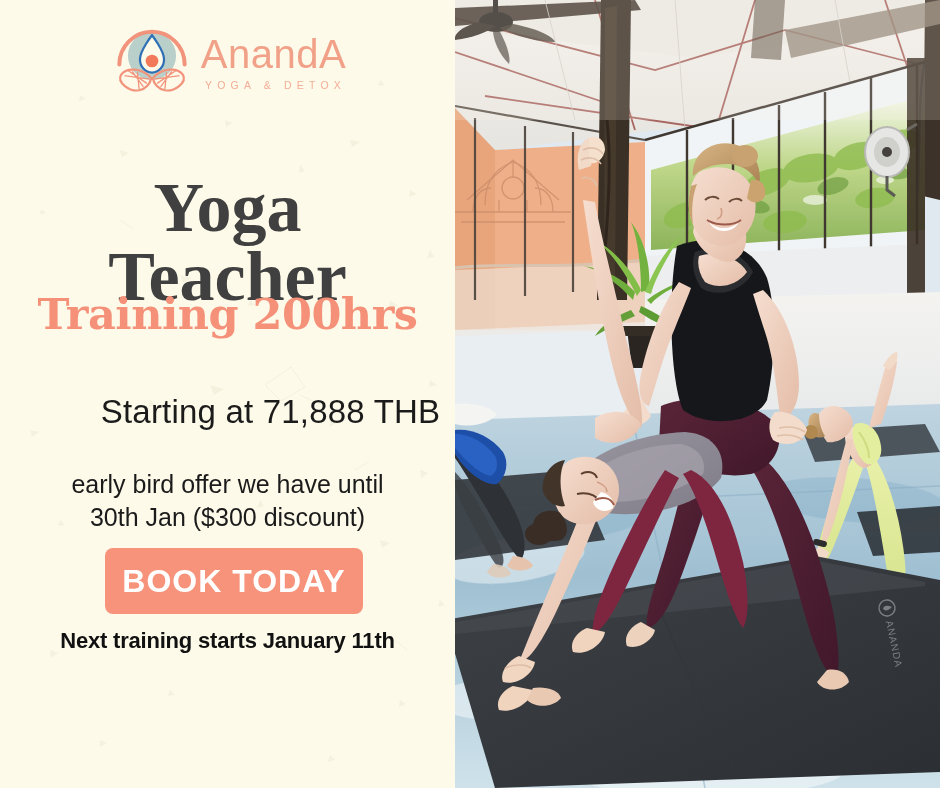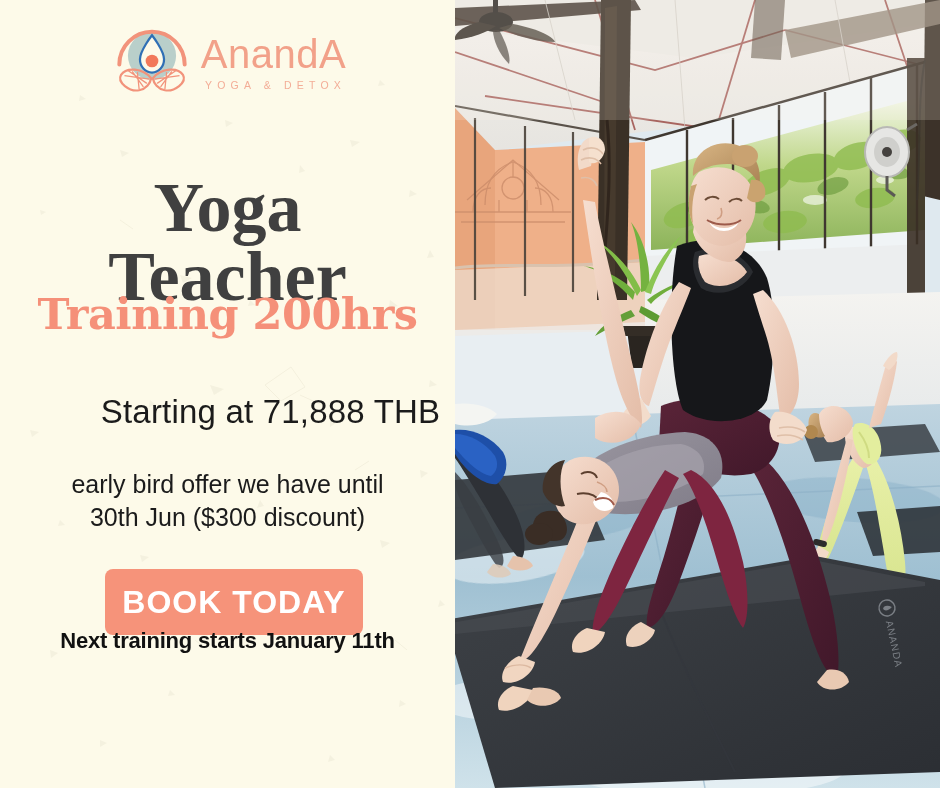--- a/index.html
+++ b/index.html
@@ -113,21 +113,21 @@
     font-family: "Liberation Sans", sans-serif;
     font-size: 25px;
     line-height: 1.32;
     color: #1b1b1b;
     font-weight: 400;
   }
   .offer span { display:block; }
 
   .cta {
     position: absolute;
-    left: 105px; top: 569px;
+    left: 105px; top: 548px;
     width: 258px; height: 66px;
     background: #f6937a;
     border: none;
     border-radius: 8px;
     color: #ffffff;
     font-family: "Liberation Sans", sans-serif;
     font-weight: bold;
     font-size: 32px;
     letter-spacing: 1px;
     cursor: pointer;
@@ -236,21 +236,21 @@
       <span class="l1">Yoga</span>
       <span class="l2">Teacher</span>
     </h1>
 
     <div class="subhead">Training 200hrs</div>
 
     <div class="price">Starting at 71,888 THB</div>
 
     <div class="offer">
       <span>early bird offer we have until</span>
-      <span>30th Jun ($300 discount)</span>
+      <span>30th Jan ($300 discount)</span>
     </div>
 
     <button class="cta">BOOK TODAY</button>
 
     <div class="footnote">
       <span>Next training starts January 11th</span>
     </div>
   </div>
 
   <div class="photo">

